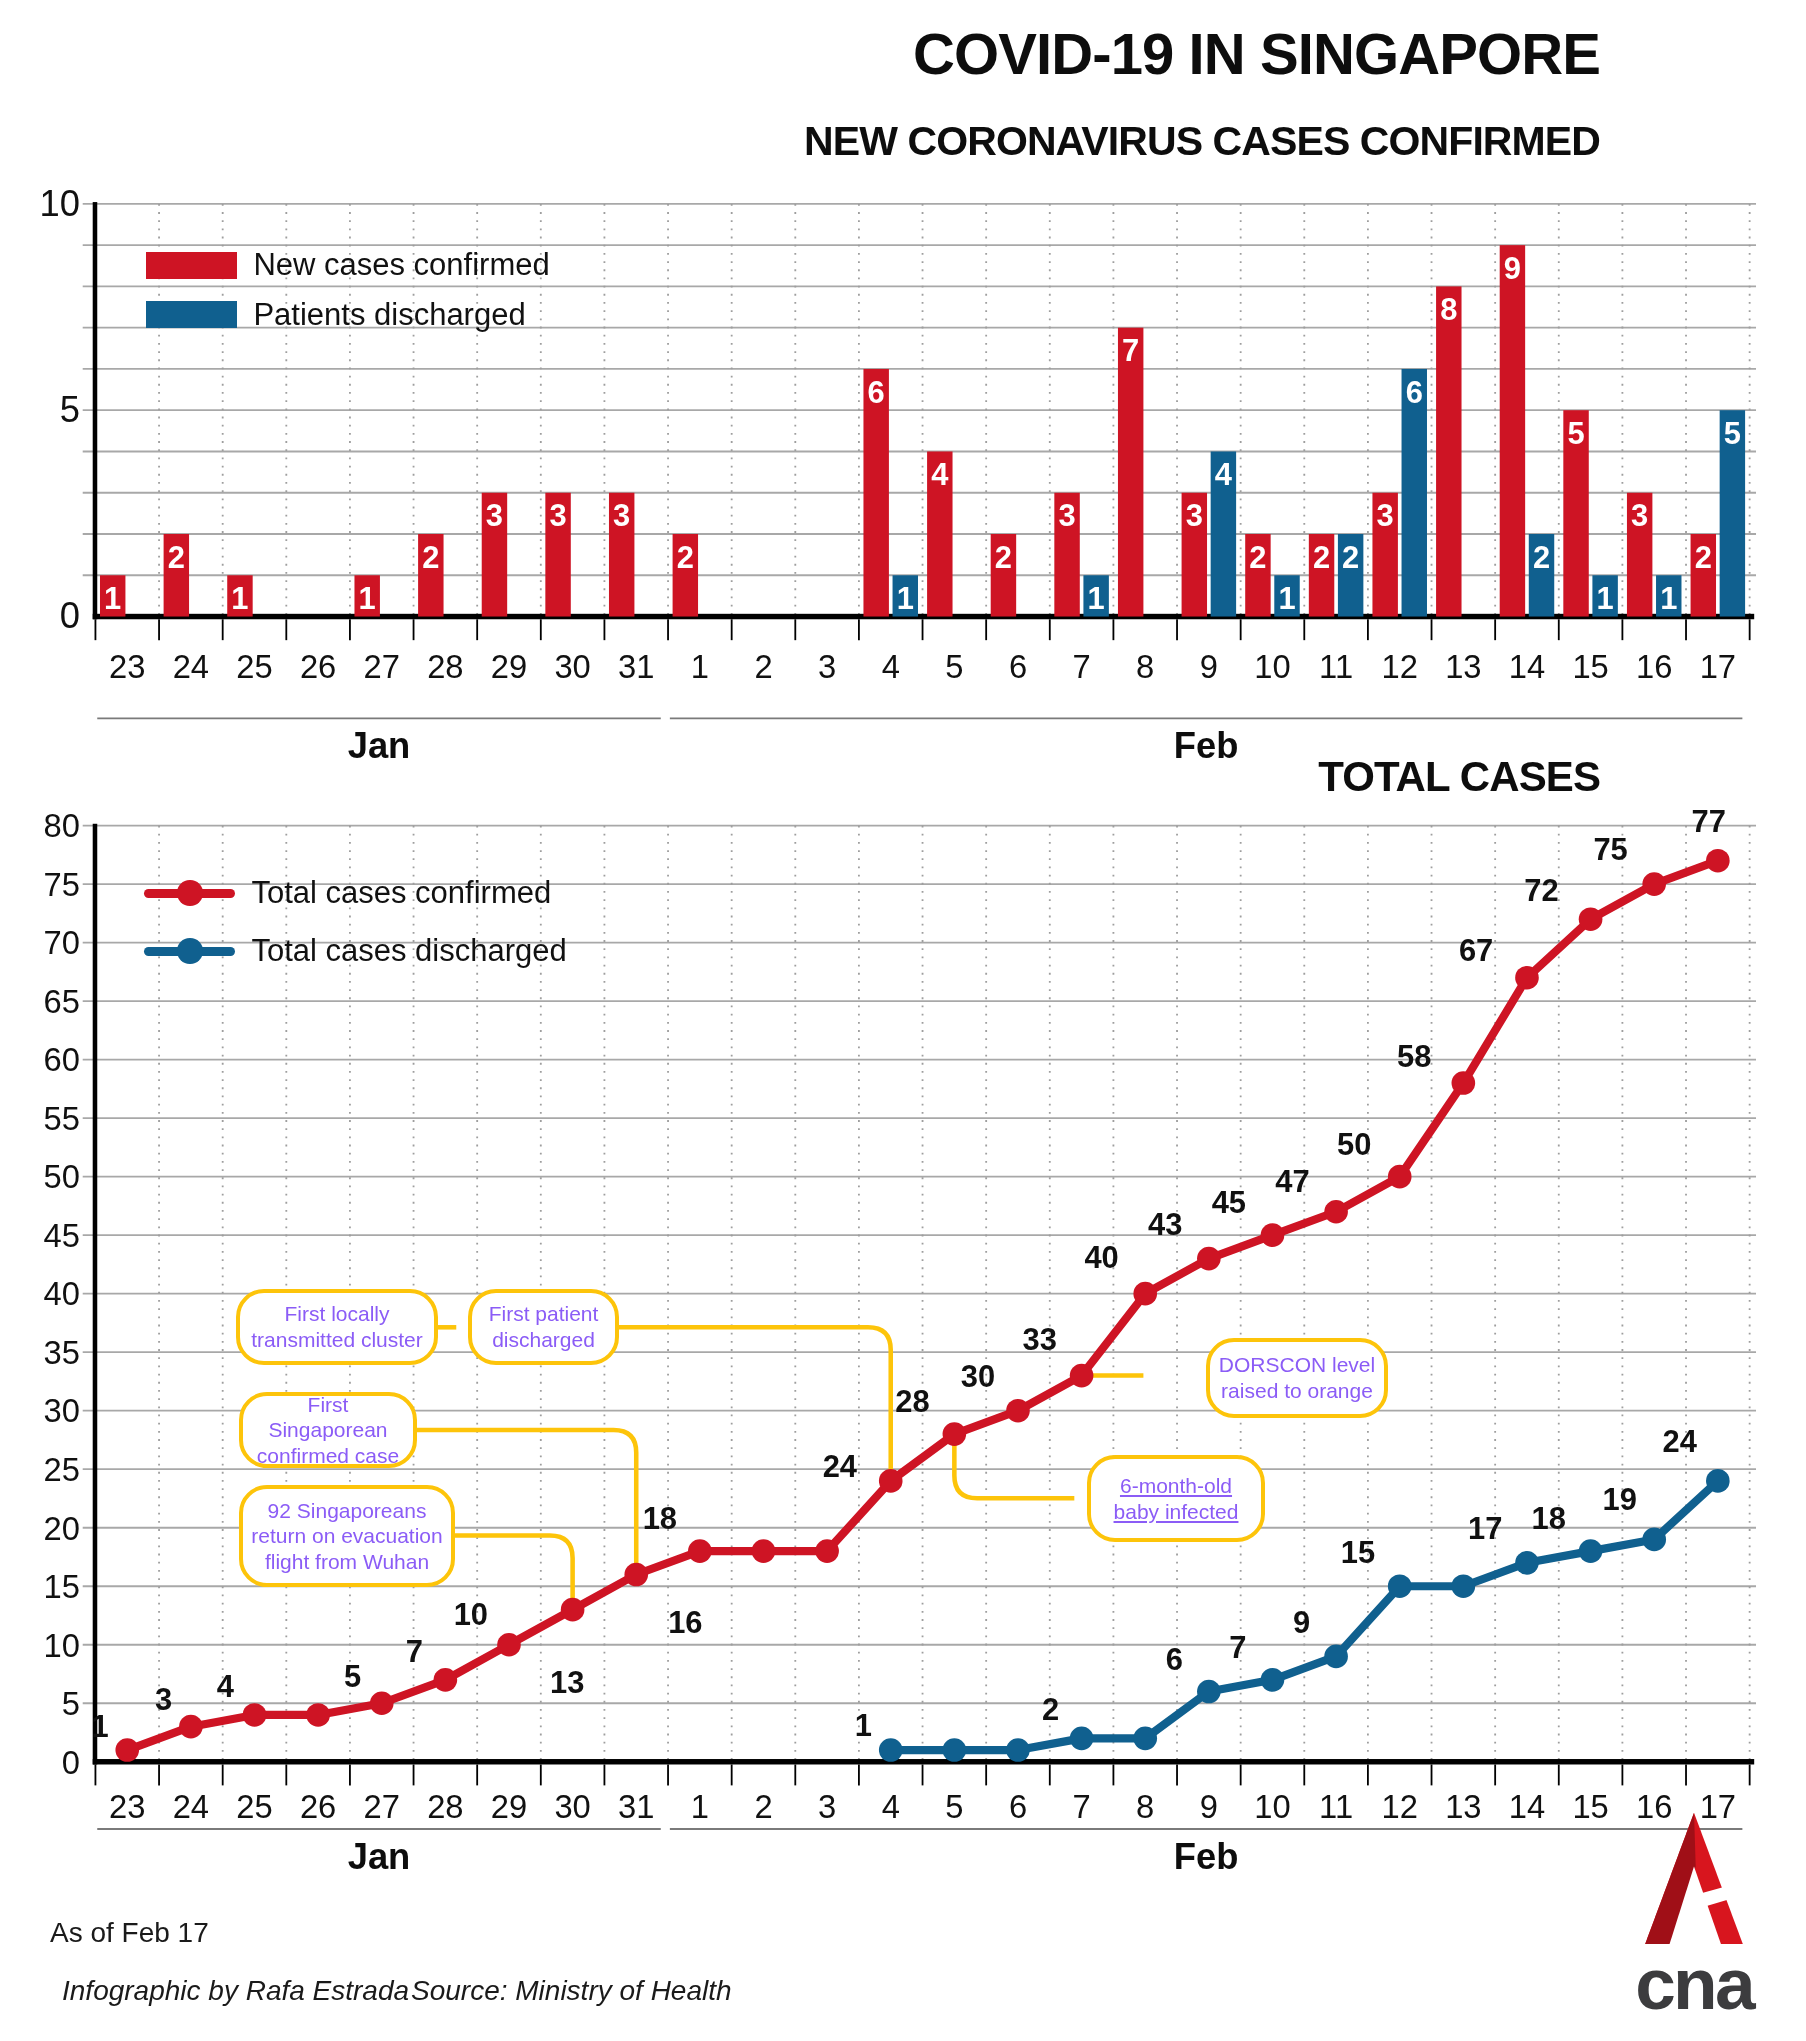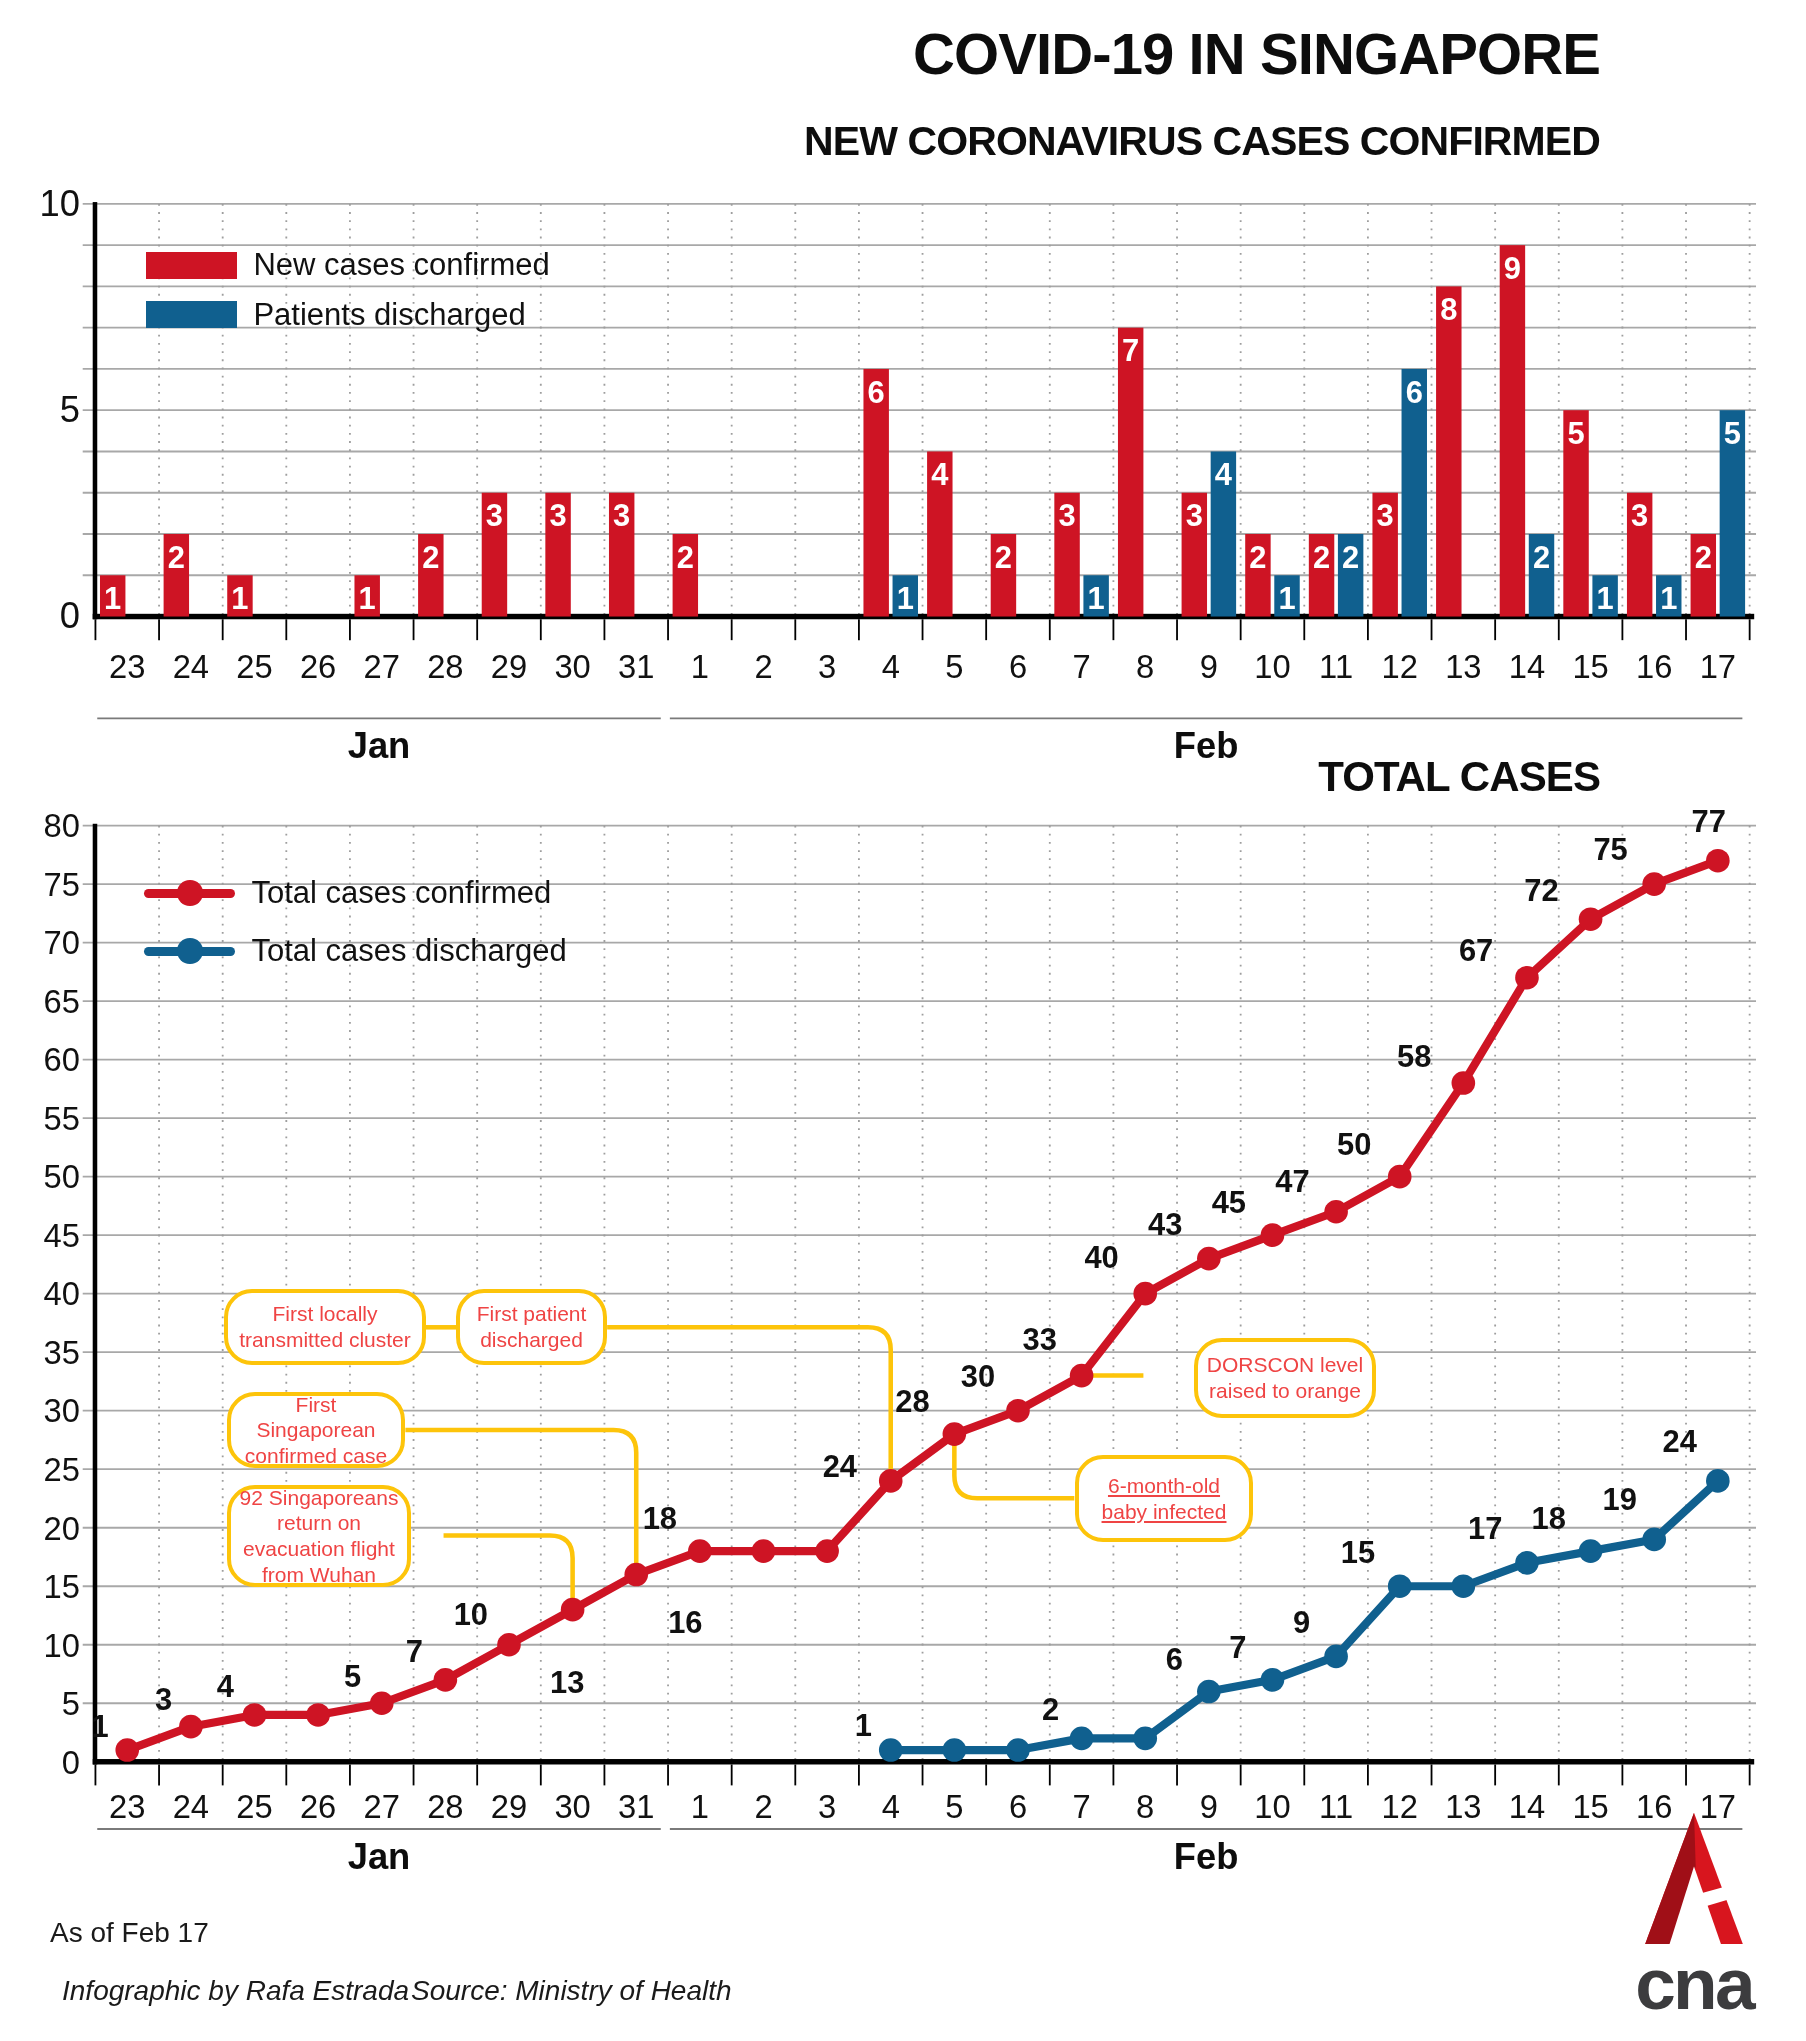--- a/index.html
+++ b/index.html
@@ -13,21 +13,21 @@
   #total-title{top:753px;font-size:42px;letter-spacing:-0.9px;}
   .legend{display:flex;flex-direction:column;gap:13.6px;}
   .legrow{display:flex;align-items:center;gap:16.4px;}
   .legswatch{width:91px;height:27px;}
   .legline{width:91px;height:9px;border-radius:4.5px;position:relative;}
   .legline::after{content:'';position:absolute;width:25.5px;height:25.5px;border-radius:50%;
                   left:33px;top:-8.2px;background:inherit;}
   .leglabel{font-size:31px;color:#111;}
   .callout{position:absolute;display:flex;align-items:center;justify-content:center;
            text-align:center;background:#fff;border:4.5px solid #fdc40a;border-radius:28px;
-           font-size:21px;line-height:1.22;color:#ef4444;padding:5.5px 7.3px;box-sizing:border-box;z-index:5;}
+           font-size:21px;line-height:1.22;color:#8b5cf6;padding:5.5px 7.3px;box-sizing:border-box;z-index:5;margin-left:12px;}
   .footnote{font-size:28px;color:#1a1a1a;}
   .footnote.it{font-style:italic;}
   #cna-text{width:118px;text-align:center;font-size:73px;font-weight:bold;color:#3c3c3e;
             letter-spacing:-2.7px;line-height:1;}
 </style>
 </head>
 <body>
 
 <div id="canvas">
 
@@ -420,21 +420,21 @@
     </div>
     <div class="legrow">
       <span class="legline" id="lw-blue" style="background: rgb(16, 96, 143);"></span>
       <span class="leglabel">Total cases discharged</span>
     </div>
   </div>
 
   <div class="callout" style="left: 224px; top: 1289px; width: 202px; height: 76px;">First locally transmitted cluster</div>
   <div class="callout" style="left: 456px; top: 1289px; width: 151px; height: 76px;">First patient discharged</div>
   <div class="callout" style="left: 227px; top: 1392px; width: 178px; height: 76px;">First Singaporean confirmed case</div>
-  <div class="callout" style="left: 227px; top: 1485px; width: 184px; height: 102px;">92 Singaporeans return on evacuation flight from Wuhan</div>
+  <div class="callout" style="left: 227px; top: 1485px; width: 216px; height: 102px;">92 Singaporeans return on evacuation flight from Wuhan</div>
   <div class="callout" style="left: 1194px; top: 1338px; width: 182px; height: 80px;">DORSCON level raised to orange</div>
   <div class="callout" style="left: 1075px; top: 1455px; width: 178px; height: 87px; text-decoration: underline;">6-month-old baby infected</div>
 
   <div class="abs footnote" style="left:50px;top:1917px;">As of Feb 17</div>
   <div class="abs footnote it" style="left:62px;top:1975px;">Infographic by Rafa Estrada</div>
   <div class="abs footnote it" style="left:411px;top:1975px;">Source: Ministry of Health</div>
 
   <div class="abs" style="left:1635px;top:1811px;">
     <svg width="118" height="133" viewBox="0 0 120 158">
       <polygon points="60,2 118,158 2,158" fill="#d8151e"></polygon>

